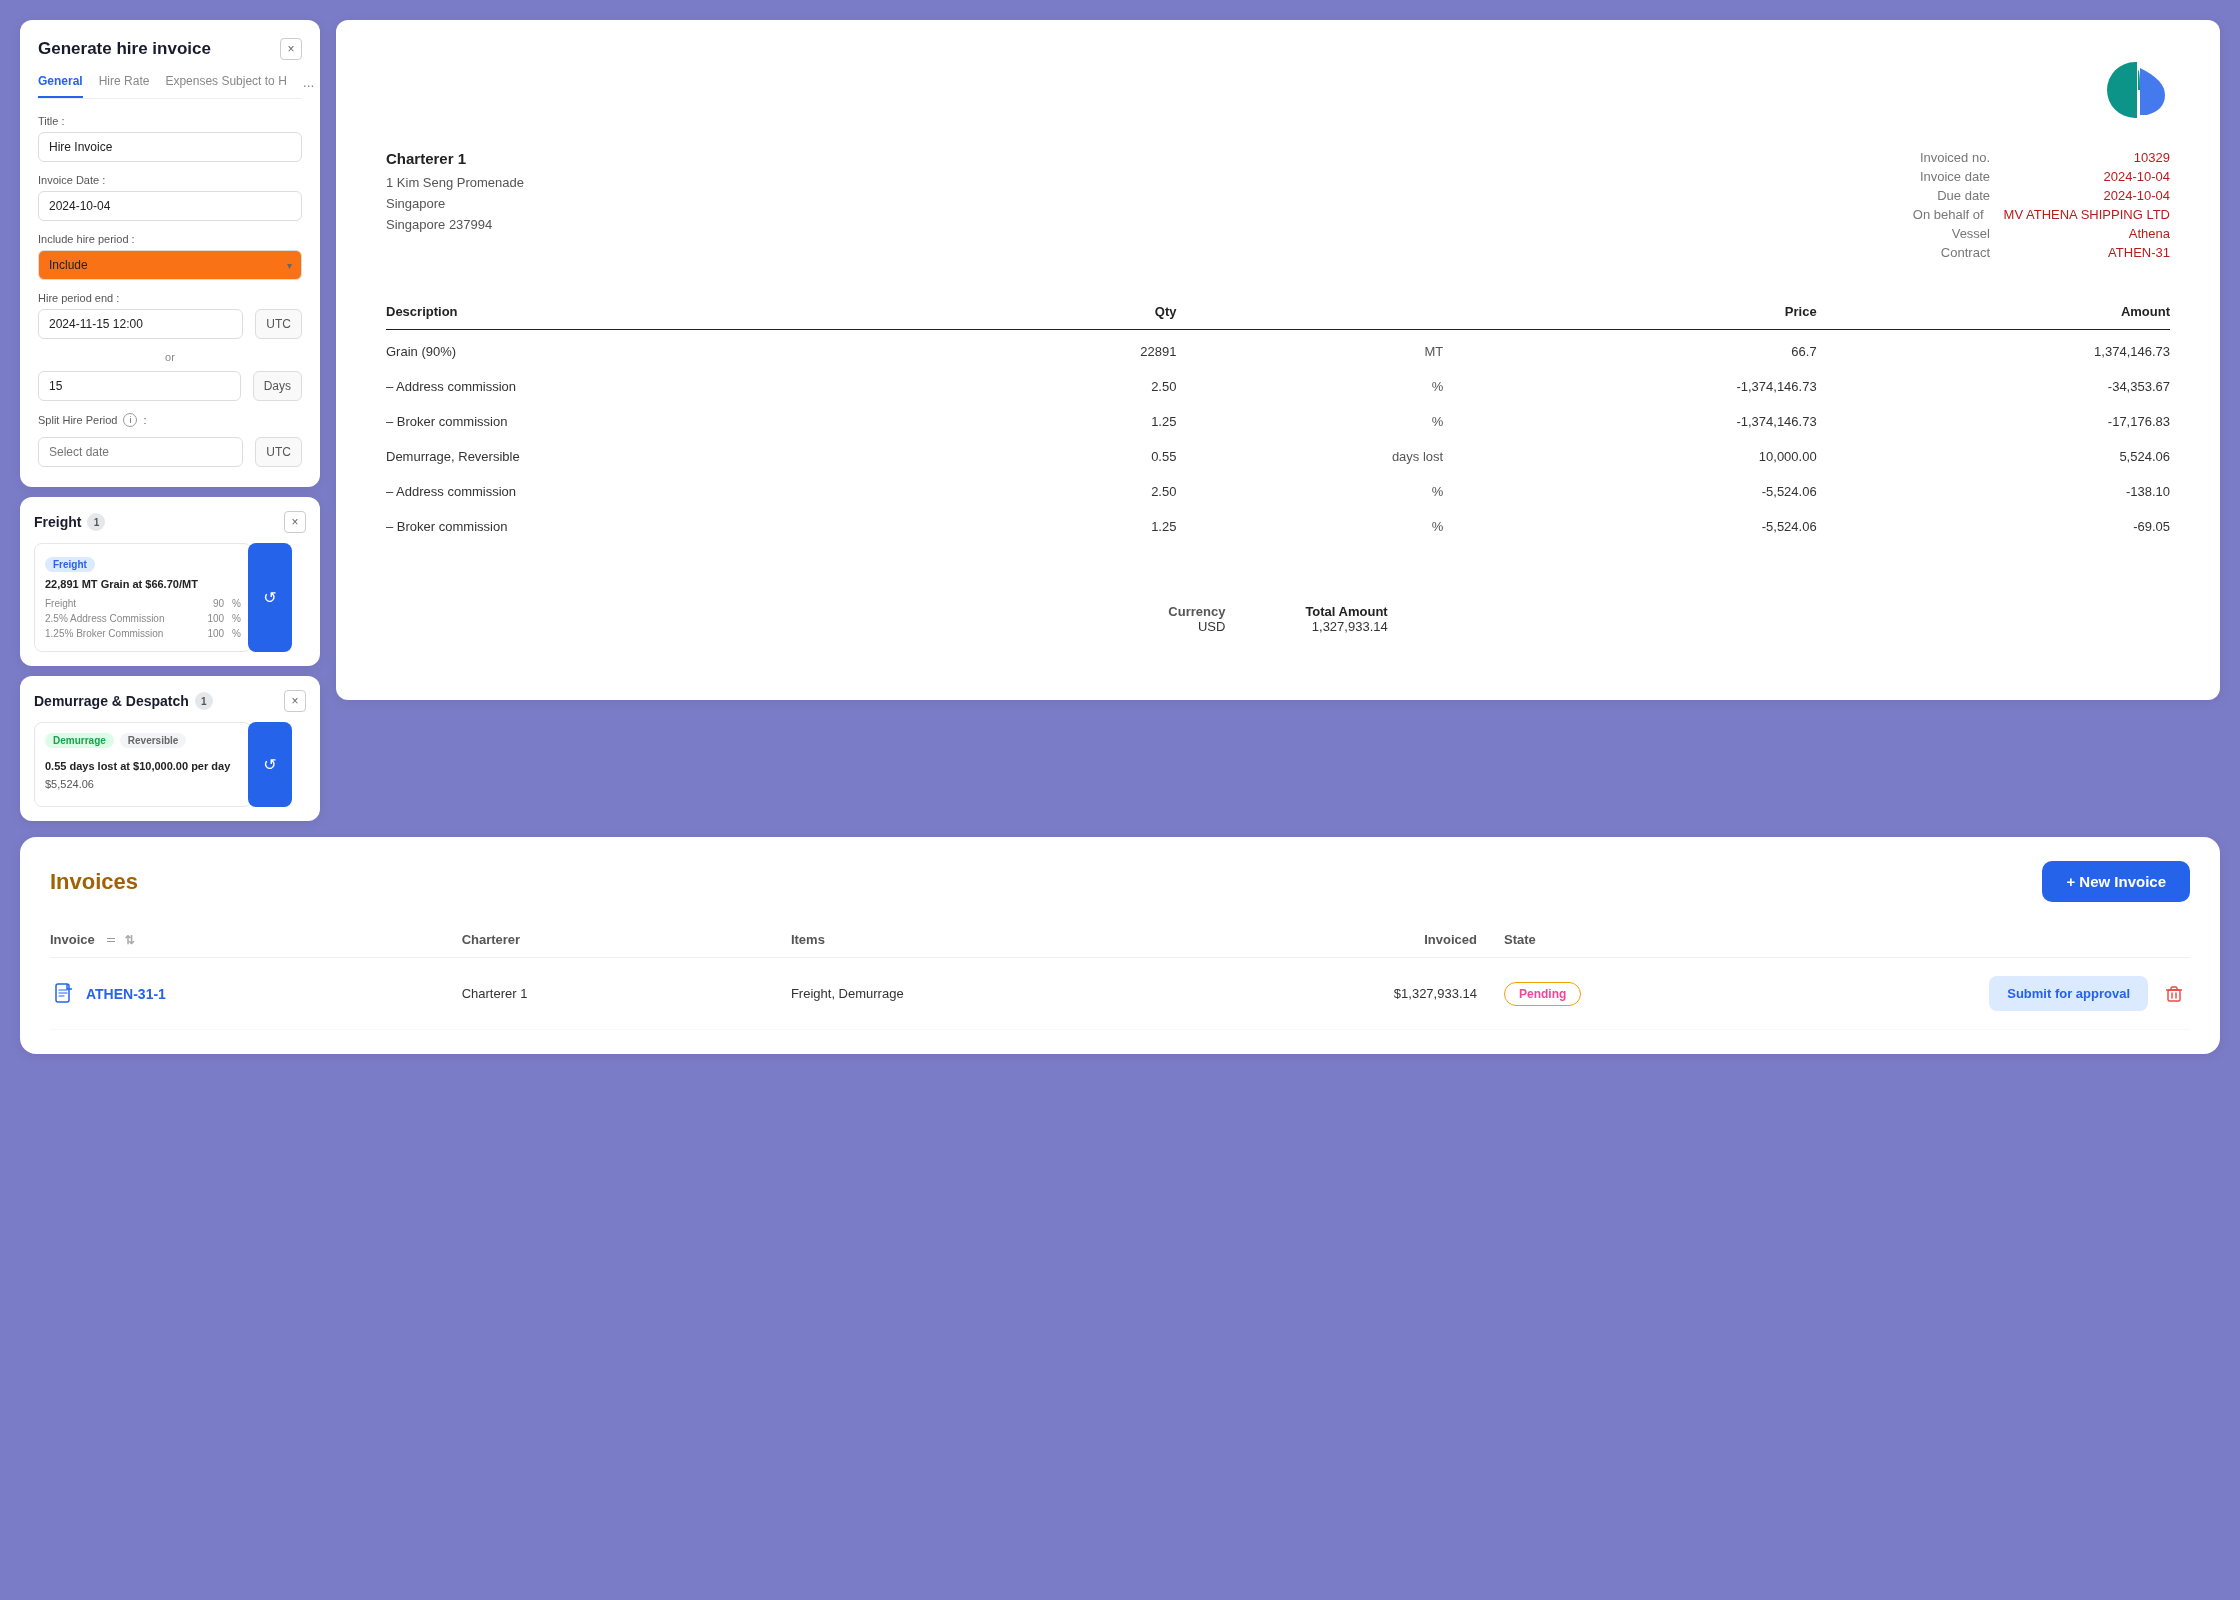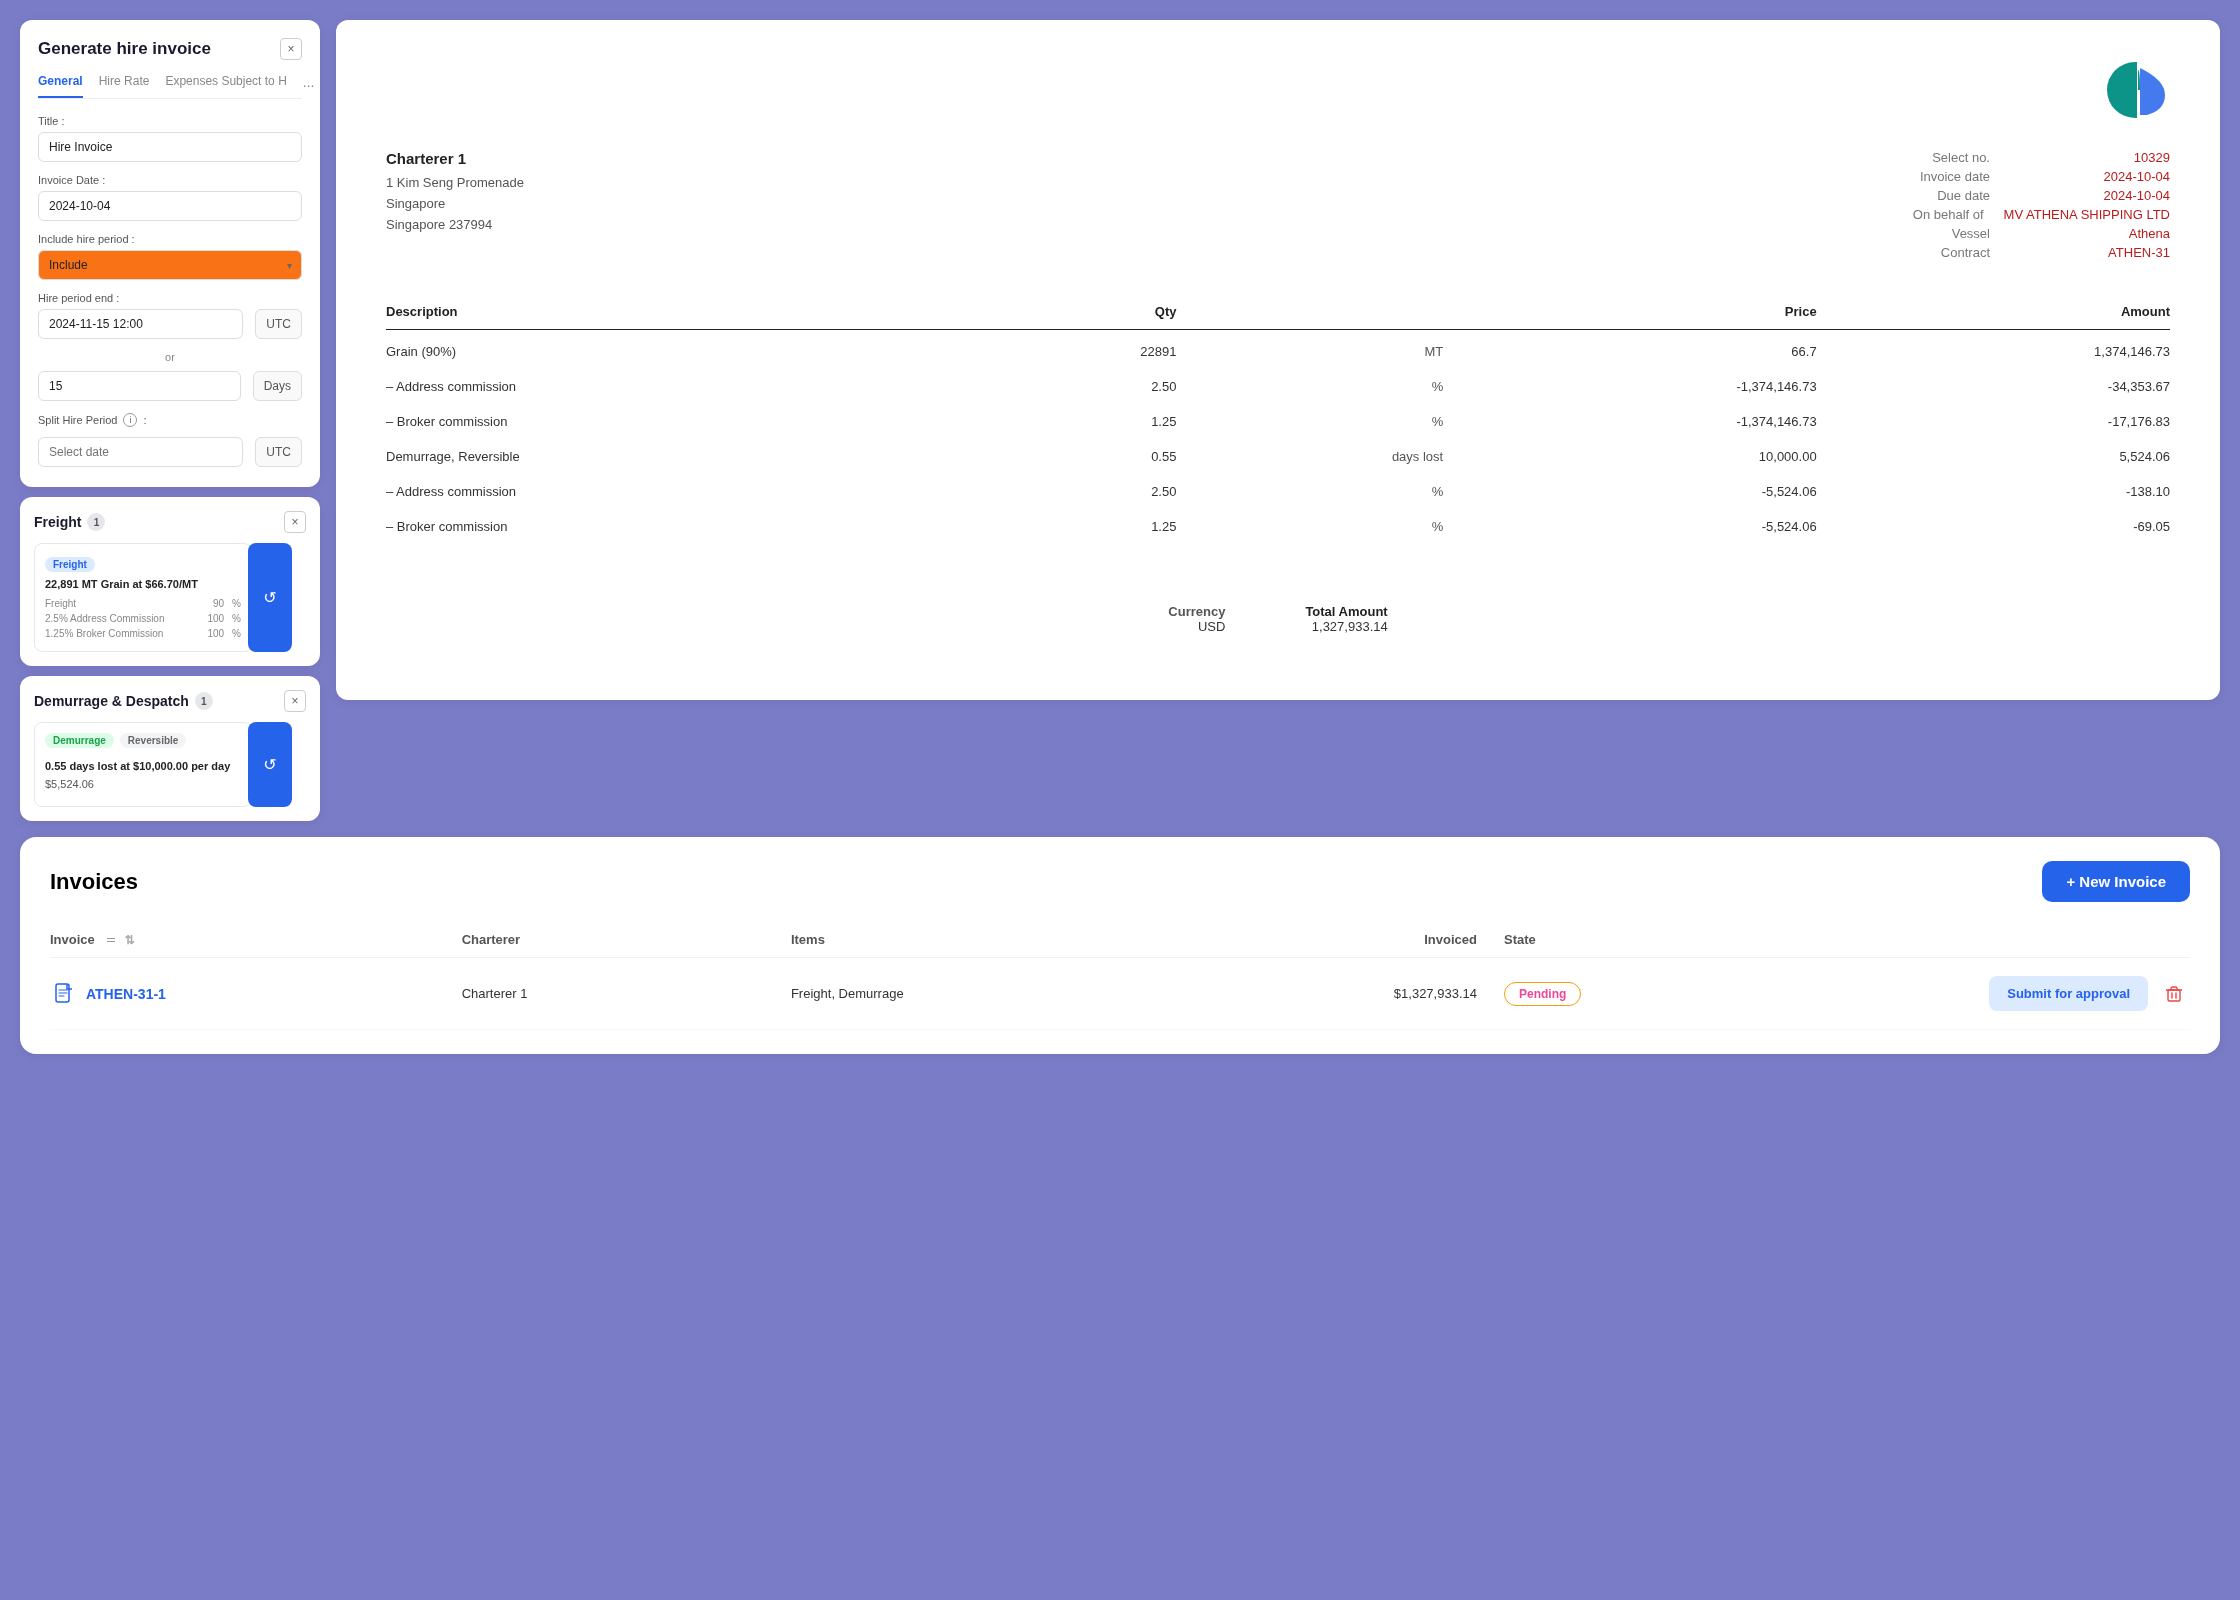--- a/index.html
+++ b/index.html
@@ -439,21 +439,21 @@
     .invoices-header {
       display: flex;
       justify-content: space-between;
       align-items: center;
       margin-bottom: 20px;
     }
 
     .invoices-title {
       font-size: 22px;
       font-weight: 700;
-      color: #000000;
+      color: #a16207;
     }
 
     .new-invoice-btn {
       background: #2563eb;
       color: white;
       border: none;
       border-radius: 10px;
       padding: 12px 24px;
       font-size: 15px;
       font-weight: 600;
@@ -702,21 +702,21 @@
 
     <div class="invoice-header">
       <div class="invoice-from">
         <div class="invoice-from-name">Charterer 1</div>
         <div class="invoice-from-line">1 Kim Seng Promenade</div>
         <div class="invoice-from-line">Singapore</div>
         <div class="invoice-from-line">Singapore 237994</div>
       </div>
       <div class="invoice-meta">
         <div class="invoice-meta-row">
-          <span class="invoice-meta-label">Select no.</span>
+          <span class="invoice-meta-label">Invoiced no.</span>
           <span class="invoice-meta-value">10329</span>
         </div>
         <div class="invoice-meta-row">
           <span class="invoice-meta-label">Invoice date</span>
           <span class="invoice-meta-value">2024-10-04</span>
         </div>
         <div class="invoice-meta-row">
           <span class="invoice-meta-label">Due date</span>
           <span class="invoice-meta-value">2024-10-04</span>
         </div>

